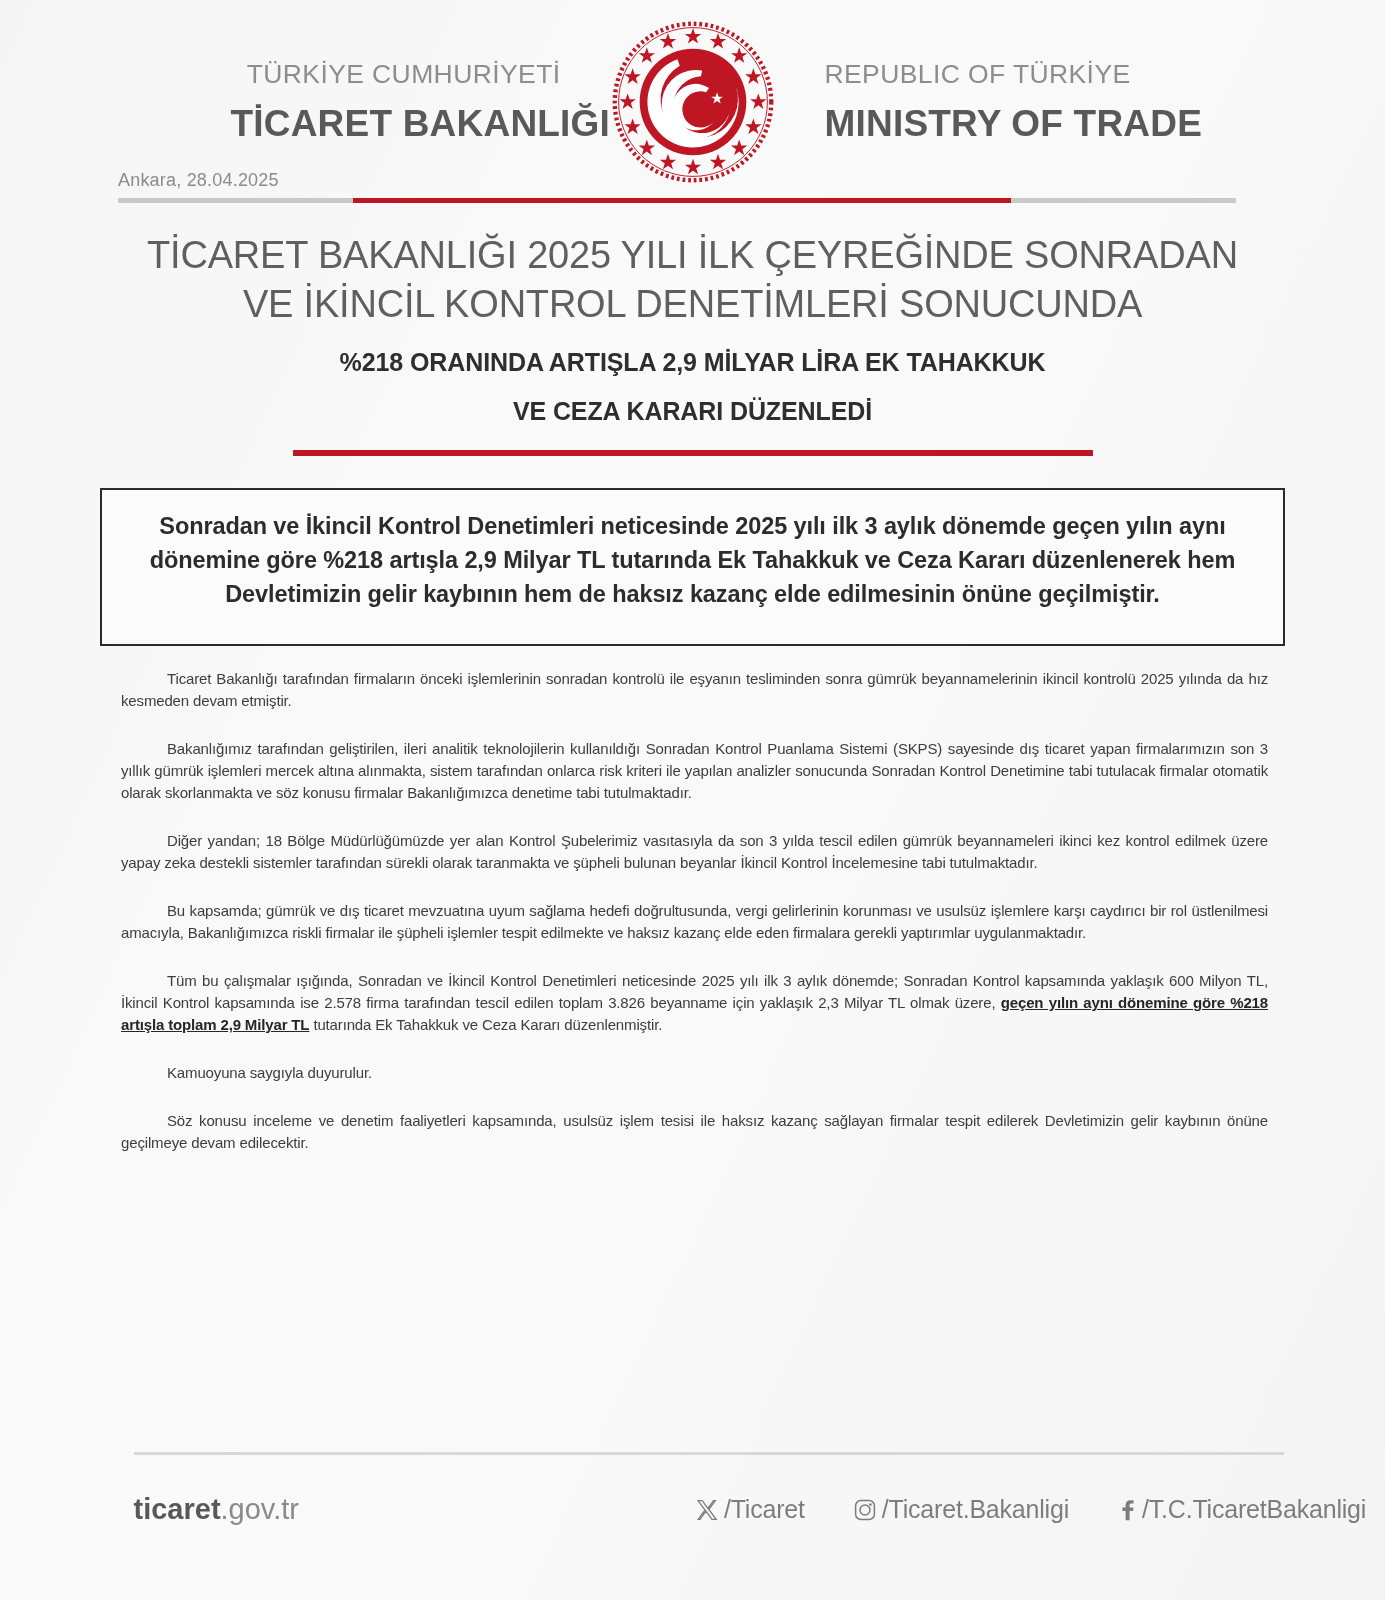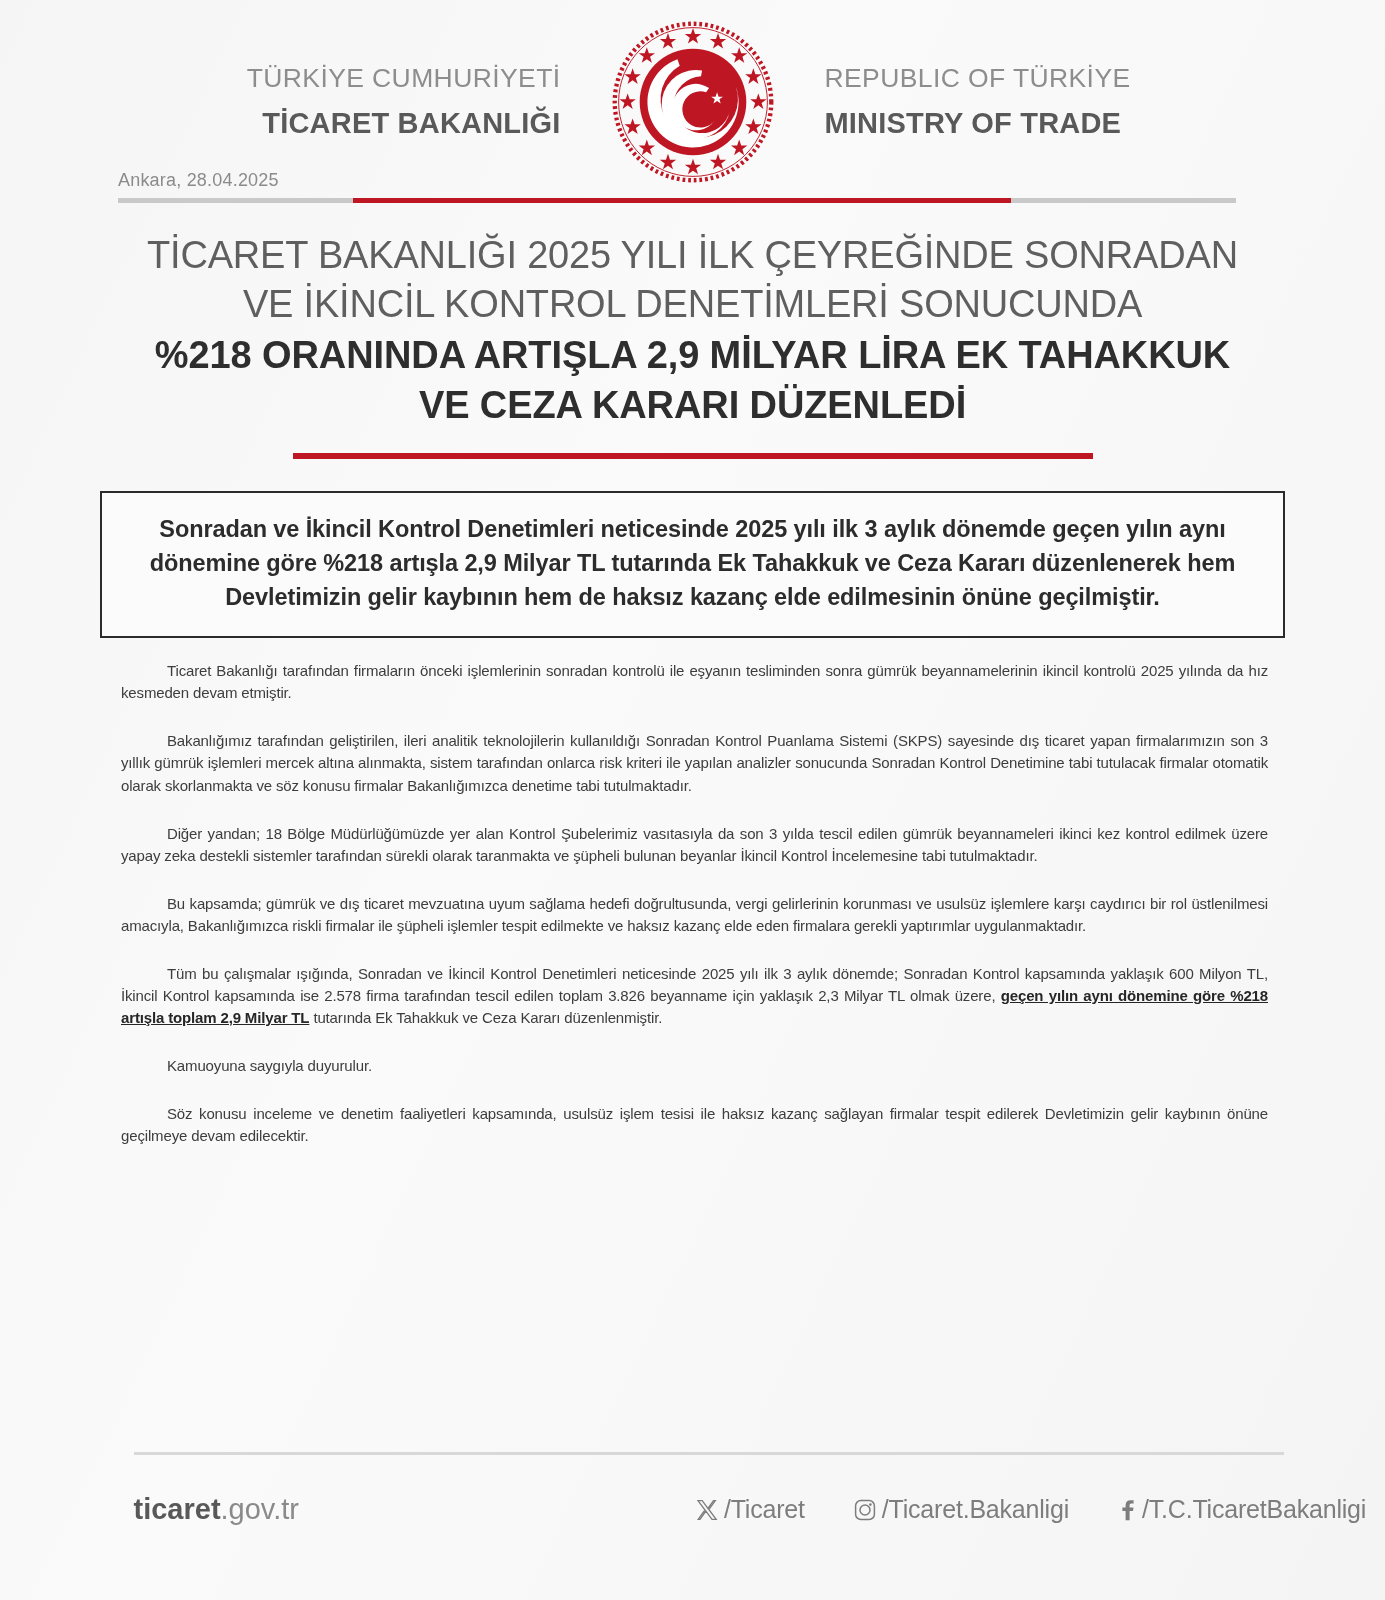--- a/index.html
+++ b/index.html
@@ -41,21 +41,21 @@
   .mast-text.left { text-align: right; }
   .mast-text.right { text-align: left; }
   .mast-line1 {
     font-size: 26.5px;
     letter-spacing: 0.4px;
     color: #8d8d8d;
     font-weight: 400;
     white-space: nowrap;
   }
   .mast-line2 {
-    font-size: 29px;
+    font-size: 37px;
     letter-spacing: 0.2px;
     color: #595959;
     font-weight: bold;
     white-space: nowrap;
     margin-top: 13px;
   }
   .emblem {
     width: 172px;
     height: 172px;
     flex: 0 0 172px;
@@ -90,40 +90,40 @@
     padding: 0 110px;
   }
   .hl-light {
     font-size: 38px;
     font-weight: 400;
     color: #5f5f5f;
     line-height: 1.30;
     letter-spacing: -0.2px;
   }
   .hl-bold {
-    font-size: 38px;
+    font-size: 25px;
     font-weight: bold;
     color: #2e2e2e;
     line-height: 1.33;
     letter-spacing: -0.1px;
-    margin-top: 0;
+    margin-top: 16px;
   }
   .hl-rule {
     width: 800px;
     height: 6px;
     background: #be1622;
     margin: 22px auto 0 auto;
   }
 
   
   .callout {
     margin: 32px 100px 0 100px;
     border: 2px solid #2b2b2b;
     background: #fbfbfb;
-    padding: 20px 34px 22px 34px;
+    padding: 20px 34px 32px 34px;
   }
   .callout p {
     margin: 0;
     font-size: 23.5px;
     font-weight: bold;
     color: #2c2c2c;
     line-height: 1.44;
     text-align: center;
     letter-spacing: -0.1px;
   }

